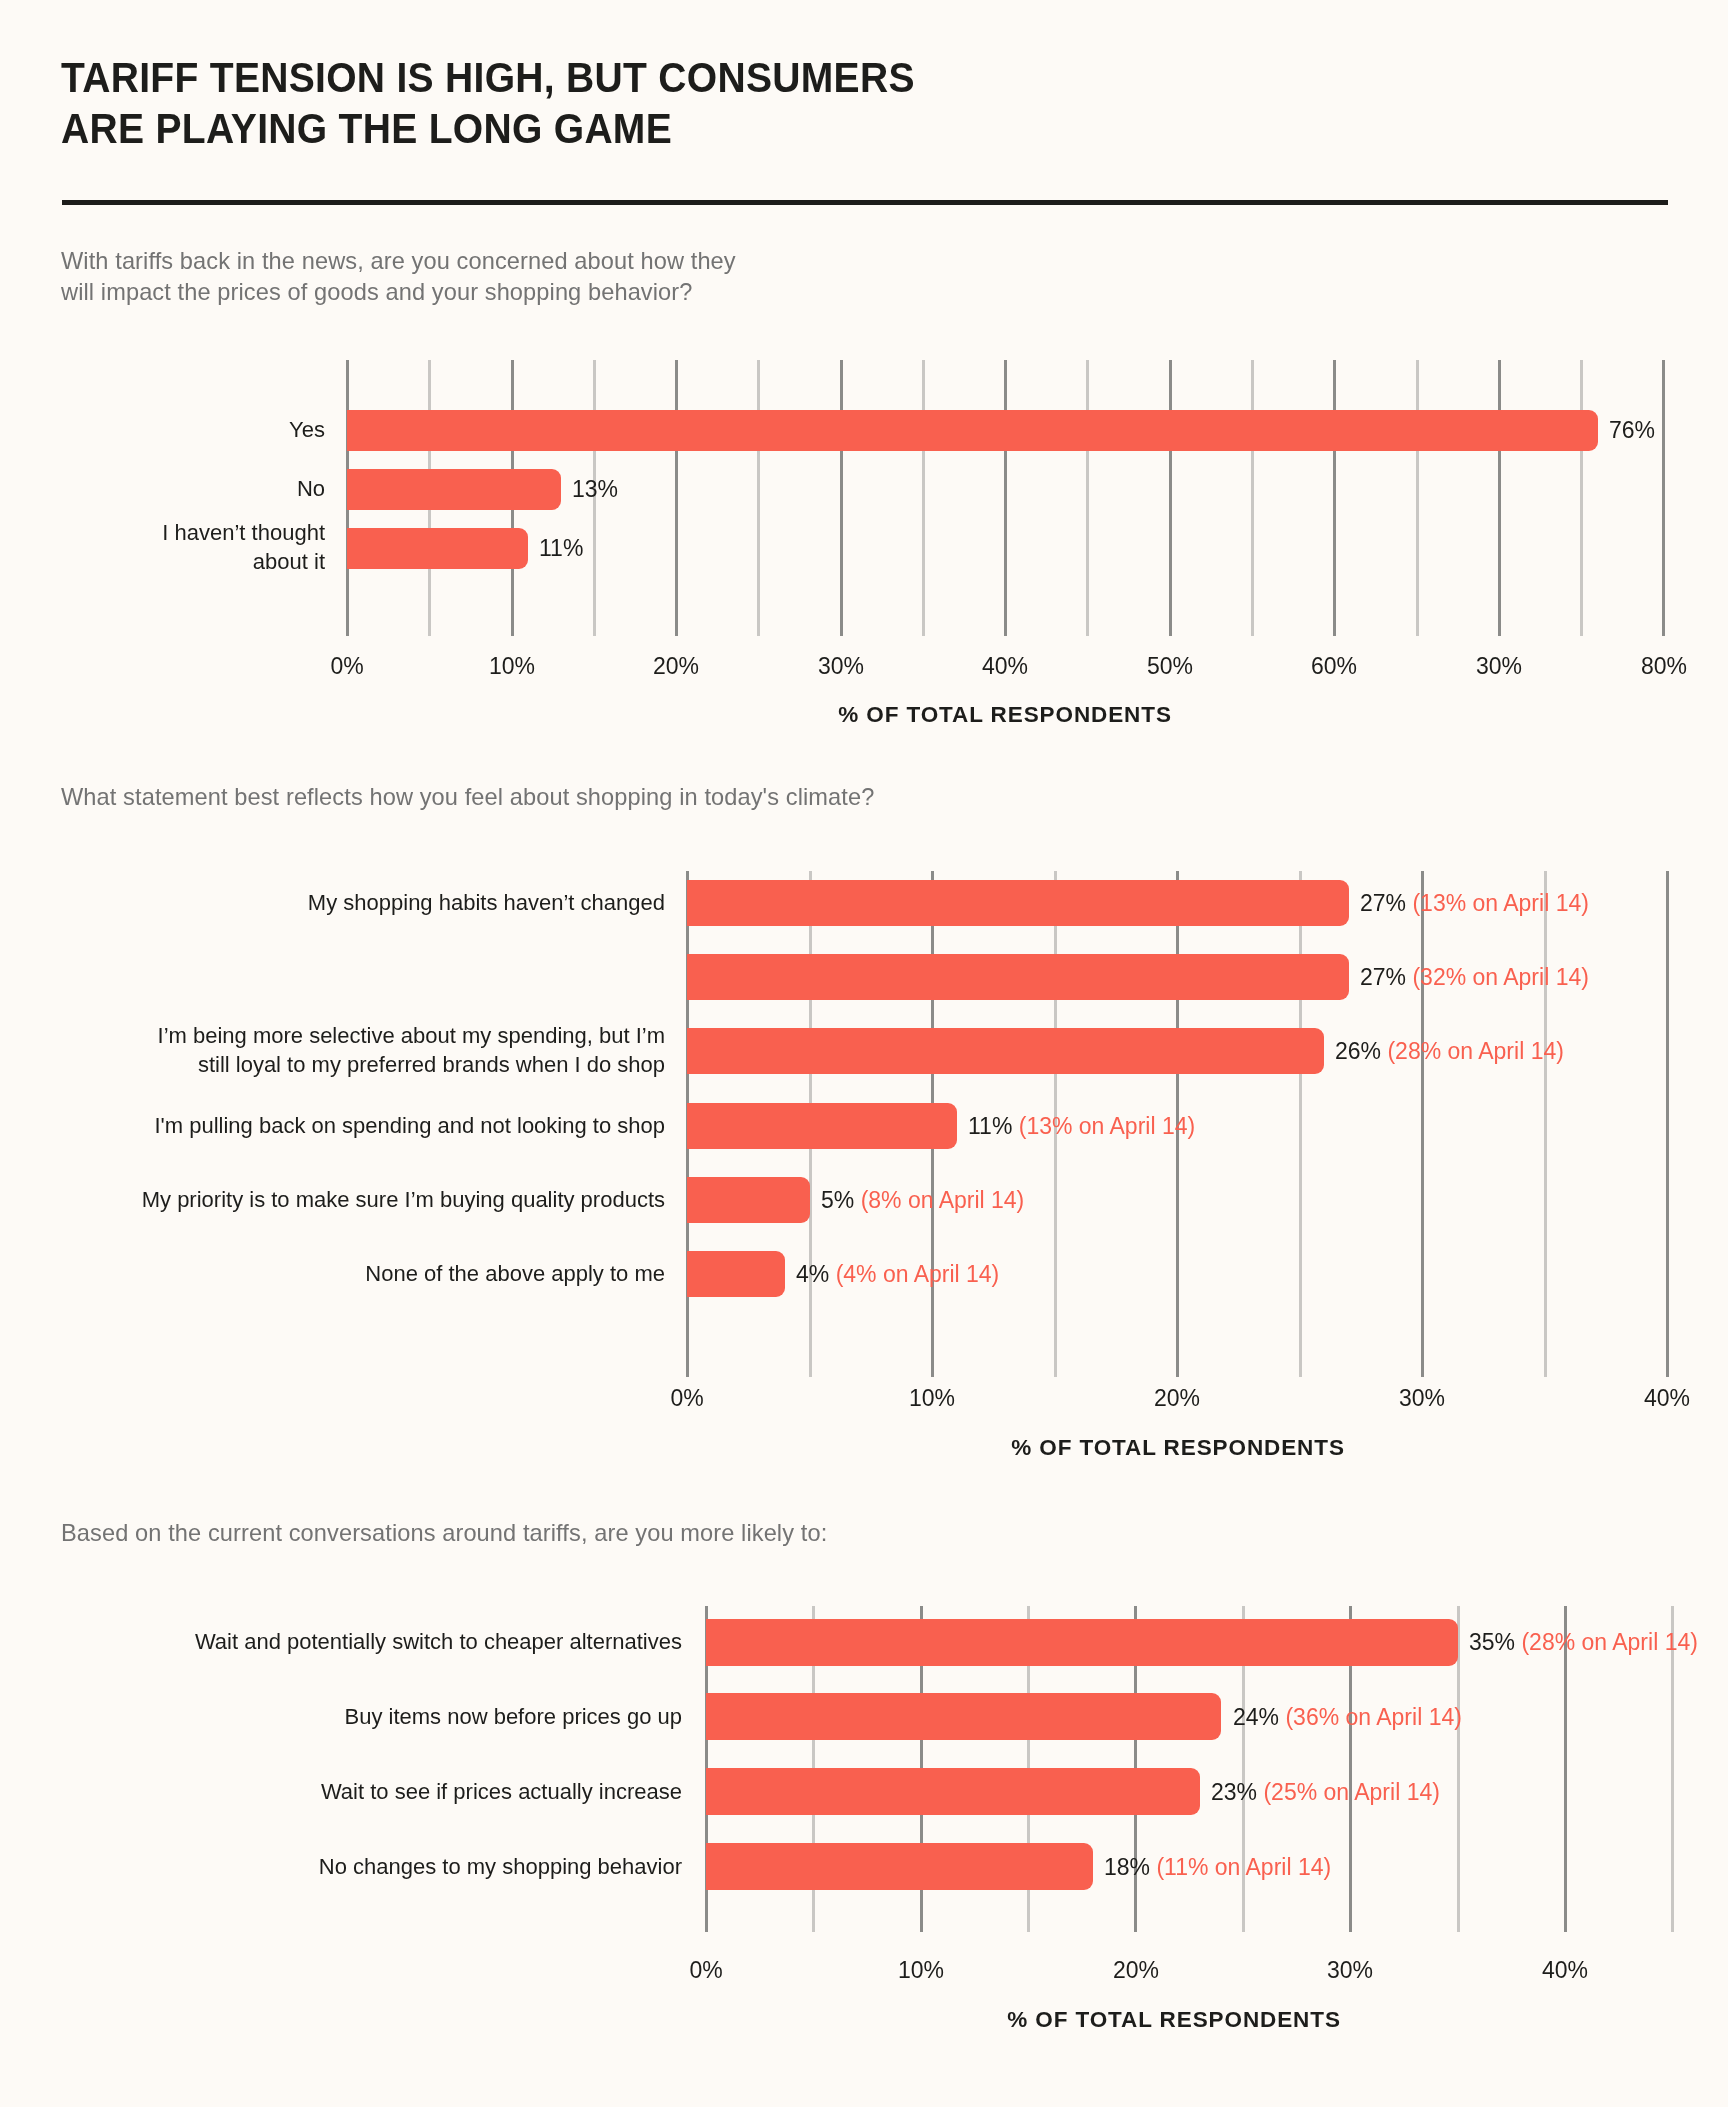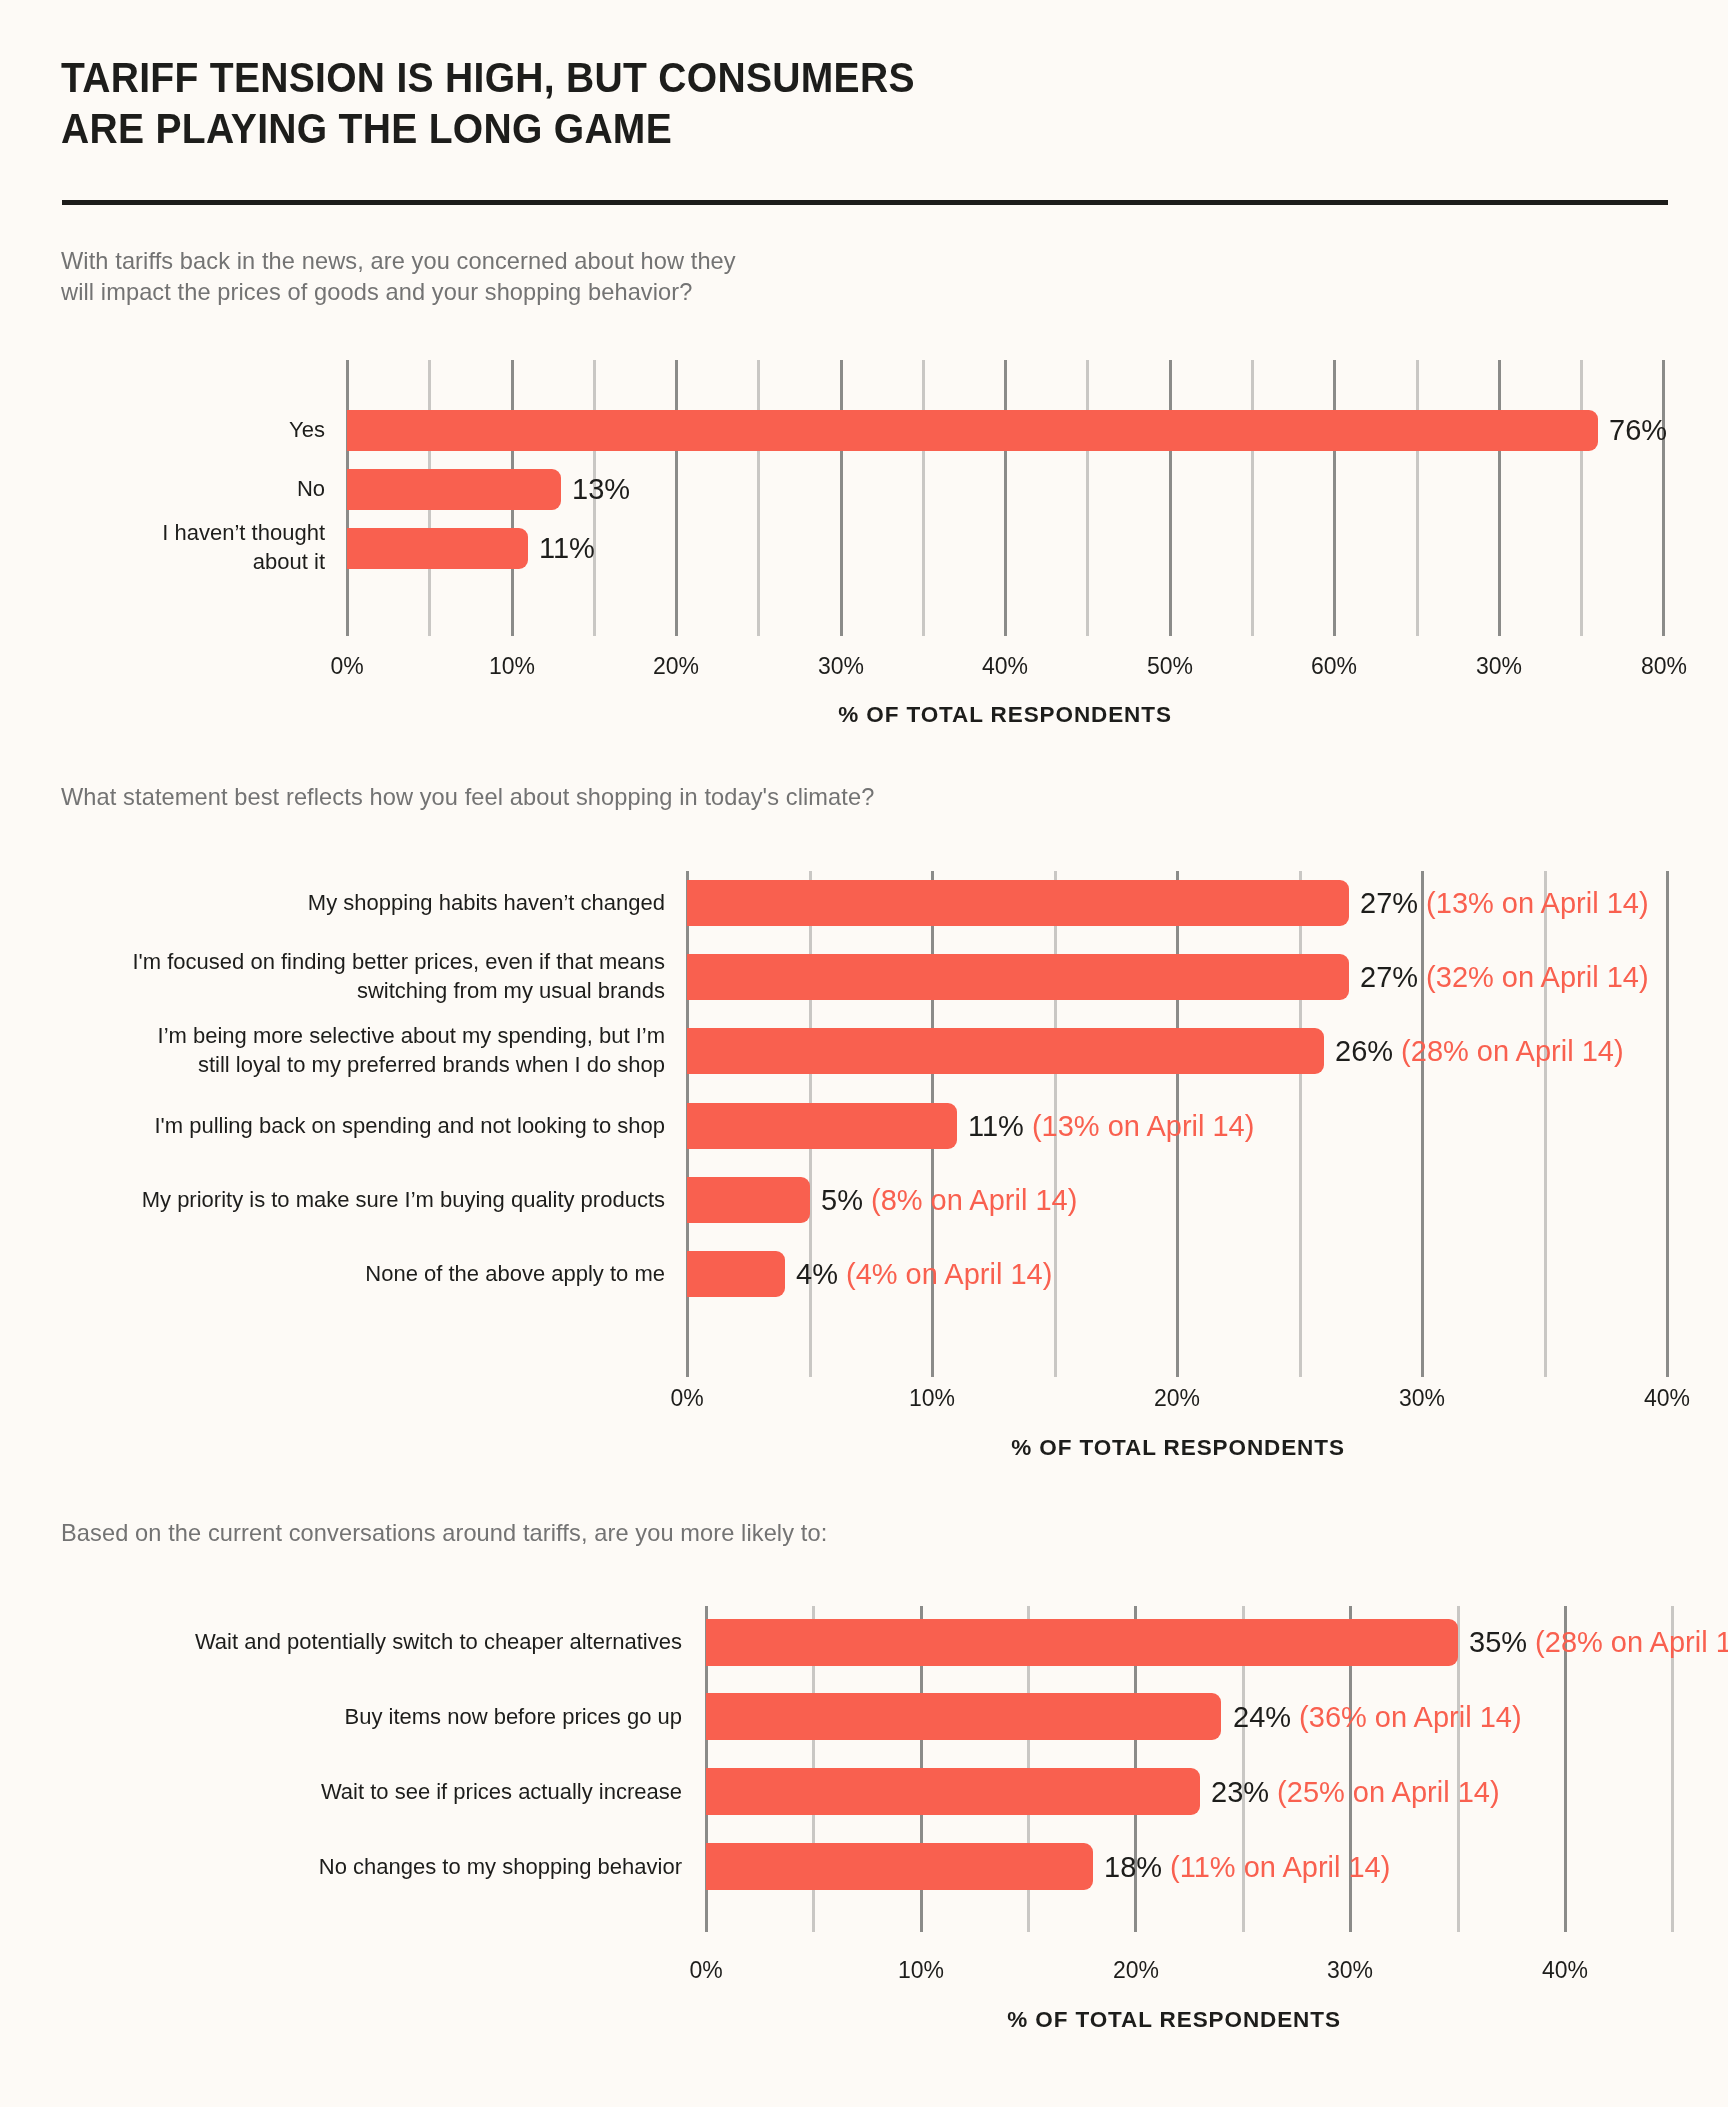--- a/index.html
+++ b/index.html
@@ -83,21 +83,21 @@
     position: absolute;
     text-align: right;
     font-size: 22px;
     line-height: 1.30;
     color: #1d1d1b;
     white-space: pre-line;
   }
 
   .val-label {
     position: absolute;
-    font-size: 29px;
+    font-size: 23px;
     color: #1d1d1b;
     white-space: nowrap;
   }
   .val-label .prev {
     color: #f9604f;
   }
 
   .tick-label {
     position: absolute;
     font-size: 23px;
@@ -177,22 +177,20 @@
       <div class="gridline minor" style="left: 1052px; top: 871px; height: 506px;"></div>
       <div class="gridline major" style="left: 1174px; top: 871px; height: 506px;"></div>
       <div class="gridline minor" style="left: 1297px; top: 871px; height: 506px;"></div>
       <div class="gridline major" style="left: 1419px; top: 871px; height: 506px;"></div>
       <div class="gridline minor" style="left: 1542px; top: 871px; height: 506px;"></div>
       <div class="gridline major" style="left: 1664px; top: 871px; height: 506px;"></div>
       <div class="bar" style="left: 685px; top: 880px; width: 662px; height: 46px;"></div>
       <div class="cat-label" style="left: 50px; width: 613px; top: 903px; transform: translateY(-50%);">My shopping habits haven’t changed</div>
       <div class="val-label" style="left: 1358px; top: 903px; transform: translateY(-50%);"><span class="cur">27%</span><span class="prev"> (13% on April 14)</span></div>
       <div class="bar" style="left: 685px; top: 954px; width: 662px; height: 46px;"></div>
-      <div class="cat-label" style="left: 50px; width: 613px; top: 977px; transform: translateY(-50%);">I'm focused on finding better prices, even if that means
-switching from my usual brands</div>
       <div class="val-label" style="left: 1358px; top: 977px; transform: translateY(-50%);"><span class="cur">27%</span><span class="prev"> (32% on April 14)</span></div>
       <div class="bar" style="left: 685px; top: 1028px; width: 637px; height: 46px;"></div>
       <div class="cat-label" style="left: 50px; width: 613px; top: 1051px; transform: translateY(-50%);">I’m being more selective about my spending, but I’m
 still loyal to my preferred brands when I do shop</div>
       <div class="val-label" style="left: 1333px; top: 1051px; transform: translateY(-50%);"><span class="cur">26%</span><span class="prev"> (28% on April 14)</span></div>
       <div class="bar" style="left: 685px; top: 1103px; width: 270px; height: 46px;"></div>
       <div class="cat-label" style="left: 50px; width: 613px; top: 1126px; transform: translateY(-50%);">I'm pulling back on spending and not looking to shop</div>
       <div class="val-label" style="left: 966px; top: 1126px; transform: translateY(-50%);"><span class="cur">11%</span><span class="prev"> (13% on April 14)</span></div>
       <div class="bar" style="left: 685px; top: 1177px; width: 123px; height: 46px;"></div>
       <div class="cat-label" style="left: 50px; width: 613px; top: 1200px; transform: translateY(-50%);">My priority is to make sure I’m buying quality products</div>

